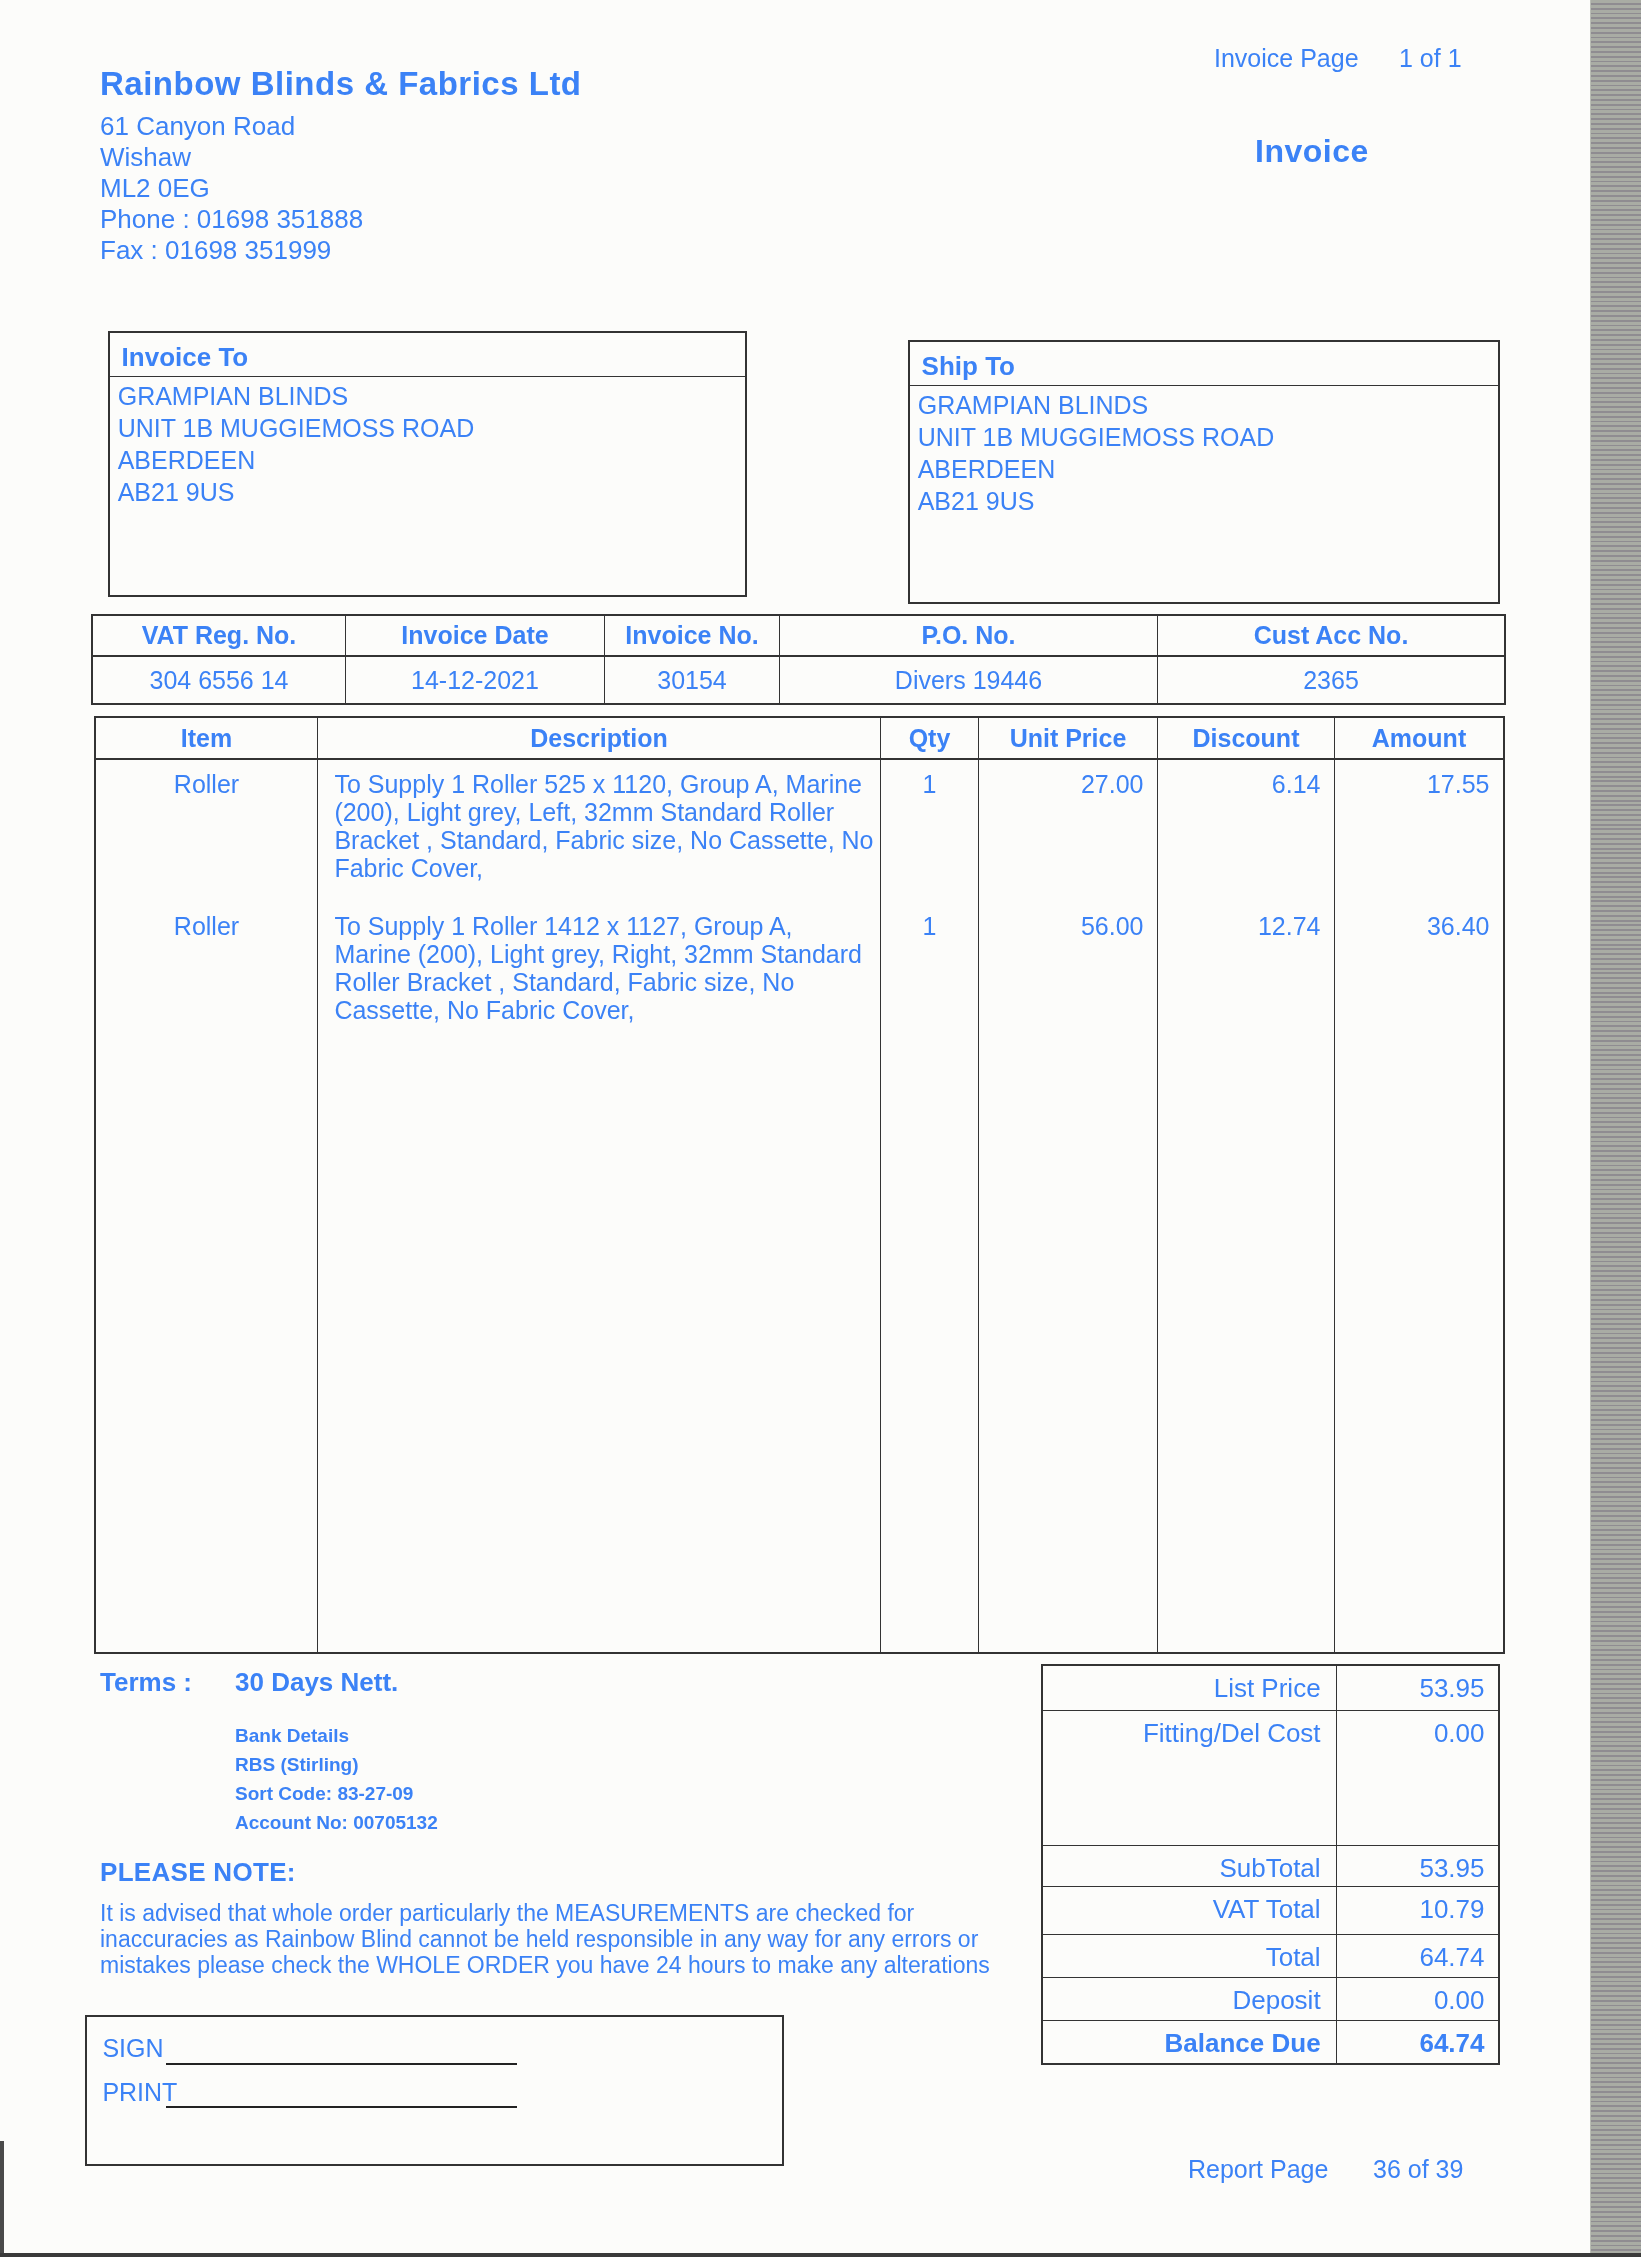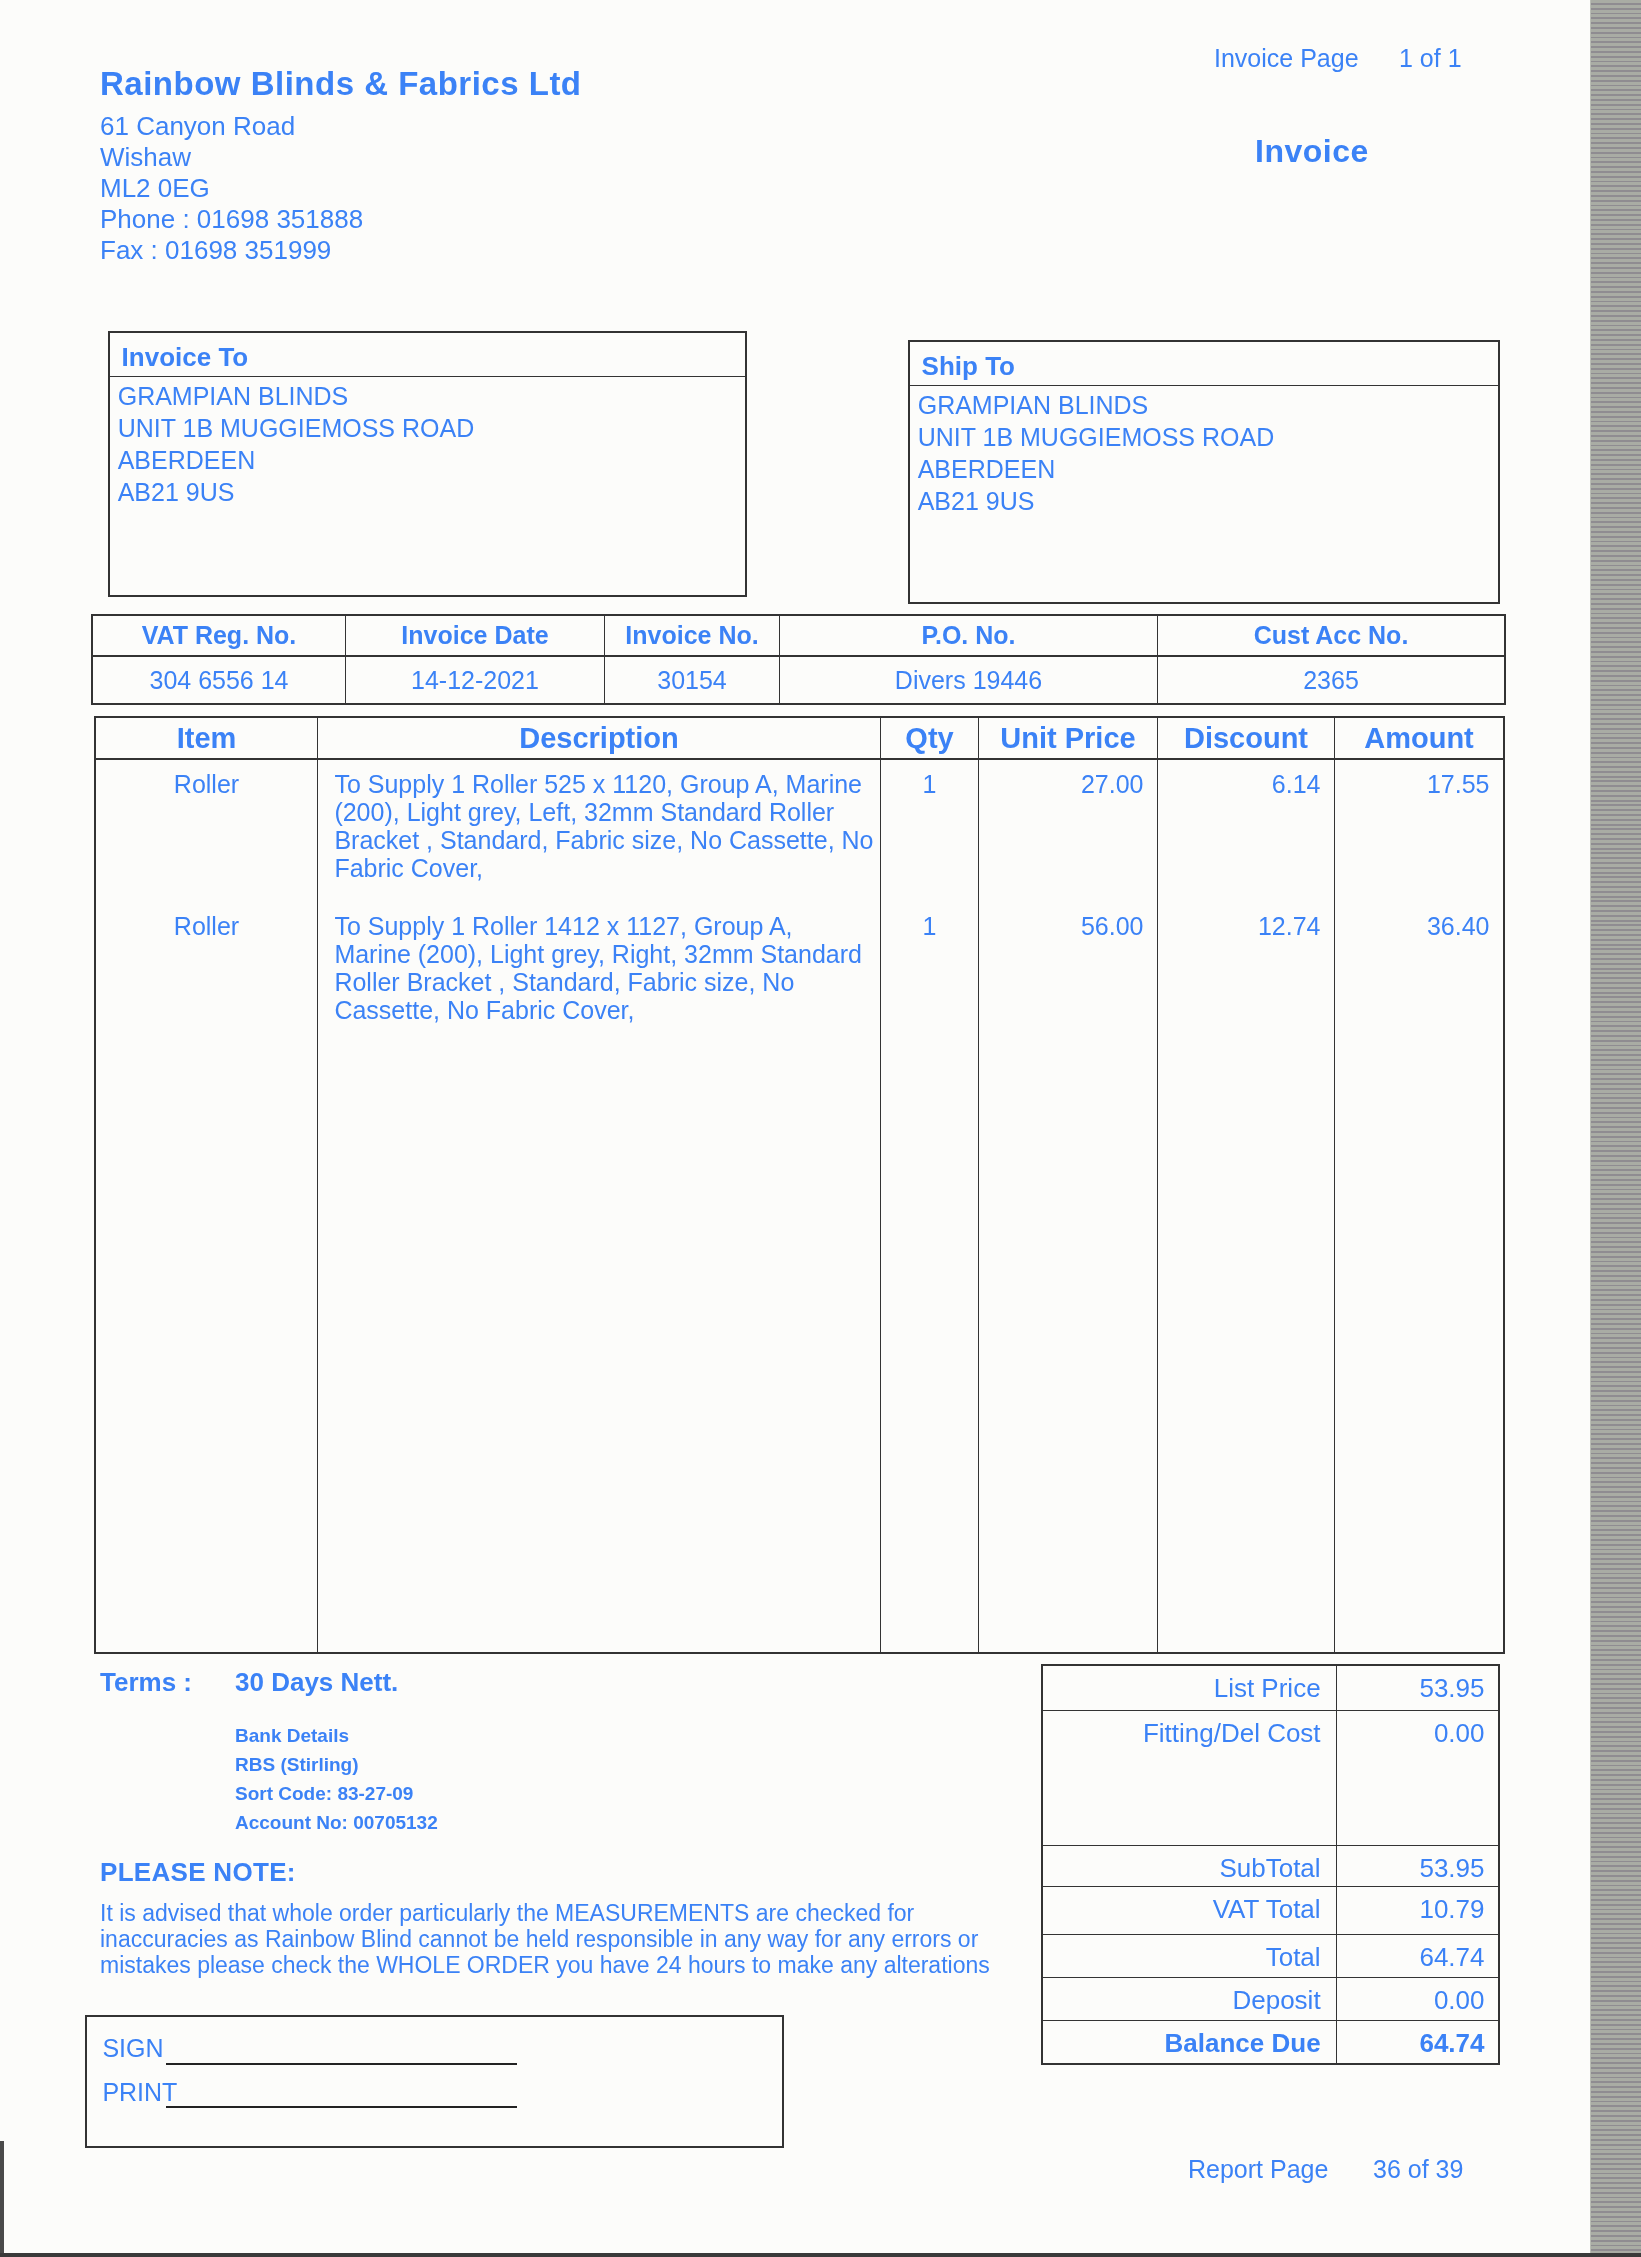--- a/index.html
+++ b/index.html
@@ -32,21 +32,21 @@
   .meta{left:91px;top:614px;width:1415px;height:91px;border:2.9px solid #333;box-sizing:border-box;
     display:grid;grid-template-columns:253px 259px 175px 378px 1fr;grid-template-rows:41px 1fr;}
   .meta .h,.meta .v{display:flex;align-items:center;justify-content:center;
     border-right:1.9px solid #333;box-sizing:border-box;font-size:25px;}
   .meta .h{font-weight:bold;border-bottom:2.9px solid #333;}
   .meta .no-r{border-right:none;}
 
   
   .items{left:94px;top:716px;width:1411px;height:938px;border:2.9px solid #333;box-sizing:border-box;
     display:grid;grid-template-columns:222px 563px 98px 179px 177px 1fr;grid-template-rows:42px auto auto 1fr;}
-  .items .hc{display:flex;align-items:center;justify-content:center;font-weight:bold;font-size:29px;
+  .items .hc{display:flex;align-items:center;justify-content:center;font-weight:bold;font-size:25px;
     border-right:1.9px solid #333;border-bottom:2.9px solid #333;box-sizing:border-box;}
   .items .c{border-right:1.9px solid #333;box-sizing:border-box;font-size:25px;}
   .items .no-r{border-right:none;}
   .c.item{text-align:center;padding-top:9.7px;}
   .c.desc{padding:9.7px 5.8px 21px 16.4px;line-height:28px;}
   .c.qty{text-align:center;padding-top:9.7px;}
   .c.num{text-align:right;padding:9.7px 13.5px 0 0;}
 
   
   .terms-label{left:100px;top:1667px;font-size:26px;font-weight:bold;}
@@ -58,21 +58,21 @@
   
   .totals{left:1041px;top:1664px;width:459px;height:401px;border:2.9px solid #333;box-sizing:border-box;}
   .trow{display:flex;border-bottom:1.9px solid #333;box-sizing:border-box;}
   .trow:last-child{border-bottom:none;}
   .tlabel{width:294px;text-align:right;padding:6.8px 15.4px 0 0;font-size:26px;
     border-right:1.9px solid #333;box-sizing:border-box;}
   .tvalue{flex:1;text-align:right;padding:6.8px 13.5px 0 0;font-size:26px;}
   .trow.balance .tlabel,.trow.balance .tvalue{font-weight:bold;}
 
   
-  .sign-box{left:85px;top:2015px;width:699px;height:133px;border:2.9px solid #333;box-sizing:border-box;}
+  .sign-box{left:85px;top:2015px;width:699px;height:151px;border:2.9px solid #333;box-sizing:border-box;}
   .sign-label{position:absolute;left:15.4px;top:17.4px;font-size:25px;}
   .print-label{position:absolute;left:15.4px;top:61px;font-size:25px;}
   .sig-line{position:absolute;left:79px;width:351px;height:0;border-bottom:2.9px solid #222;}
   .sig-line.s1{top:46px;}
   .sig-line.s2{top:89px;}
 
   
   .report-label{left:1188px;top:2155px;font-size:25px;}
   .report-value{left:1373px;top:2155px;font-size:25px;}
 </style>

